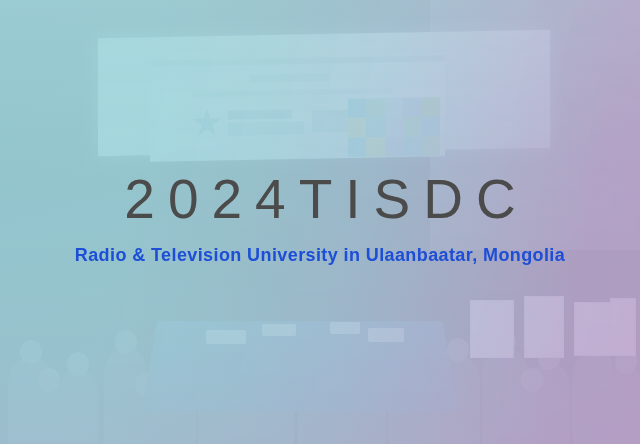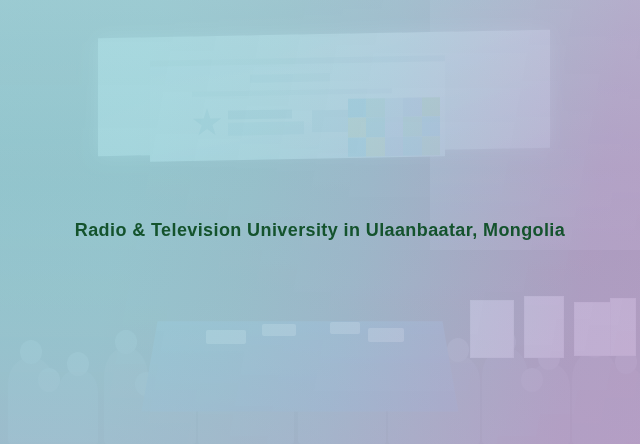--- a/index.html
+++ b/index.html
@@ -162,21 +162,21 @@
     text-indent:7px;
     color:#464646;
     line-height:1.2;
     white-space:nowrap;
   }
   #sub-title-en {
     margin-top:18px;
     font-size:18px;
     font-weight:700;
     letter-spacing:.4px;
-    color:#14532d;
+    color:#1d4ed8;
     line-height:1.2;
     white-space:nowrap;
   }
 </style>
 </head>
 <body>
 
 <div id="banner">
 
   <div id="photo">
@@ -246,16 +246,17 @@
       <div class="papers" style="left: 206px; top: 330px; width: 40px; height: 14px;"></div>
       <div class="papers" style="left: 262px; top: 324px; width: 34px; height: 12px;"></div>
       <div class="papers" style="left: 330px; top: 322px; width: 30px; height: 12px;"></div>
       <div class="papers" style="left: 368px; top: 328px; width: 36px; height: 14px;"></div>
     </div>
 
   <div id="wash"></div>
   <div id="wash2"></div>
 
   <div id="content">
+    <h1 id="main-title">2024TISDC</h1>
     <div id="sub-title-en">Radio &amp; Television University in Ulaanbaatar, Mongolia</div>
   </div>
 
 </div>
 
 </body></html>

